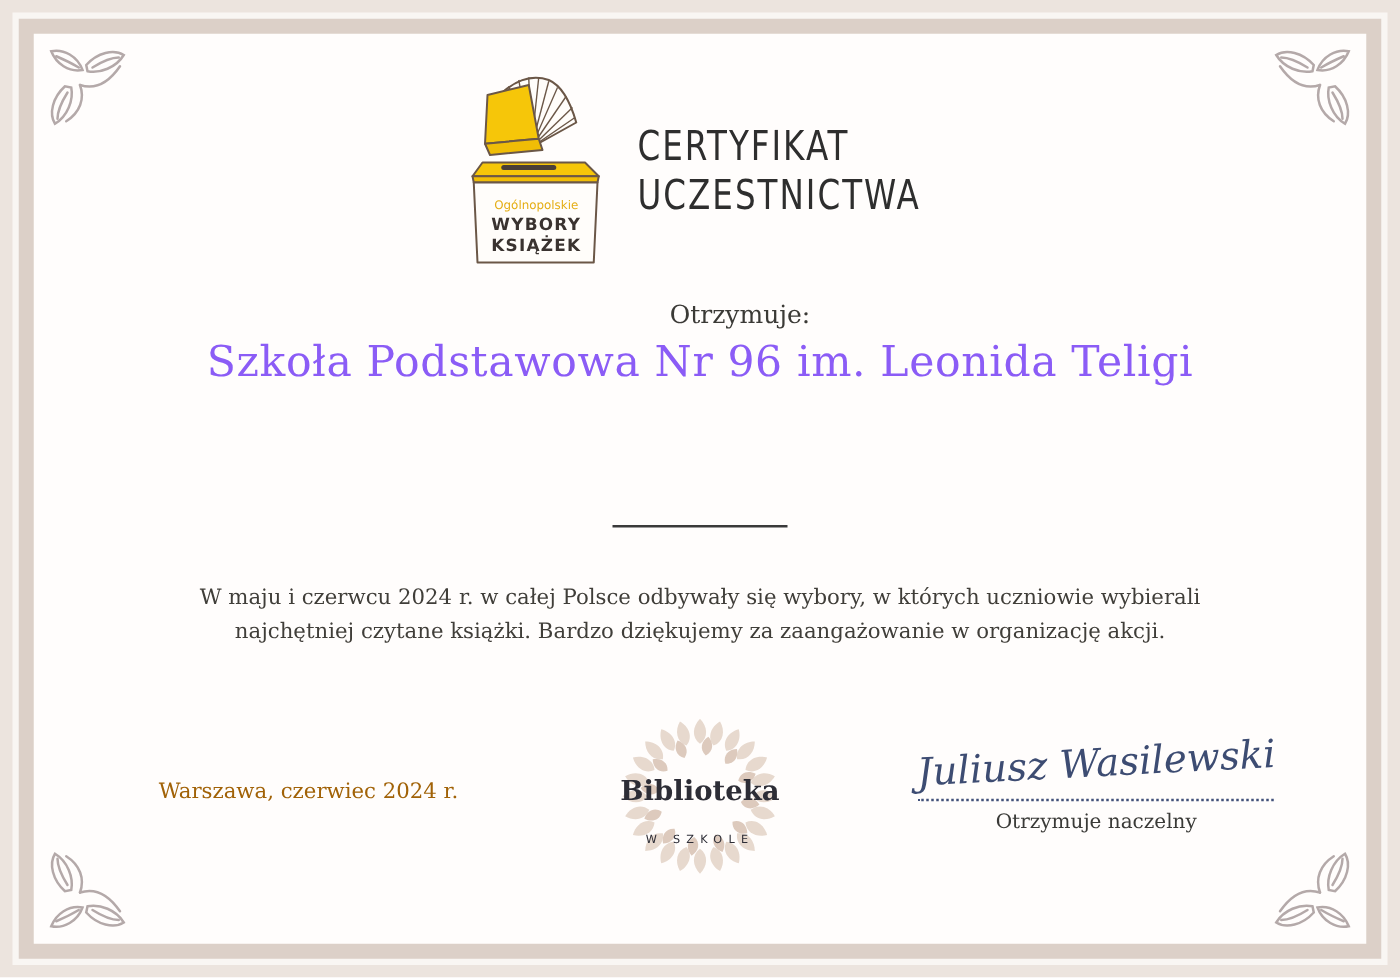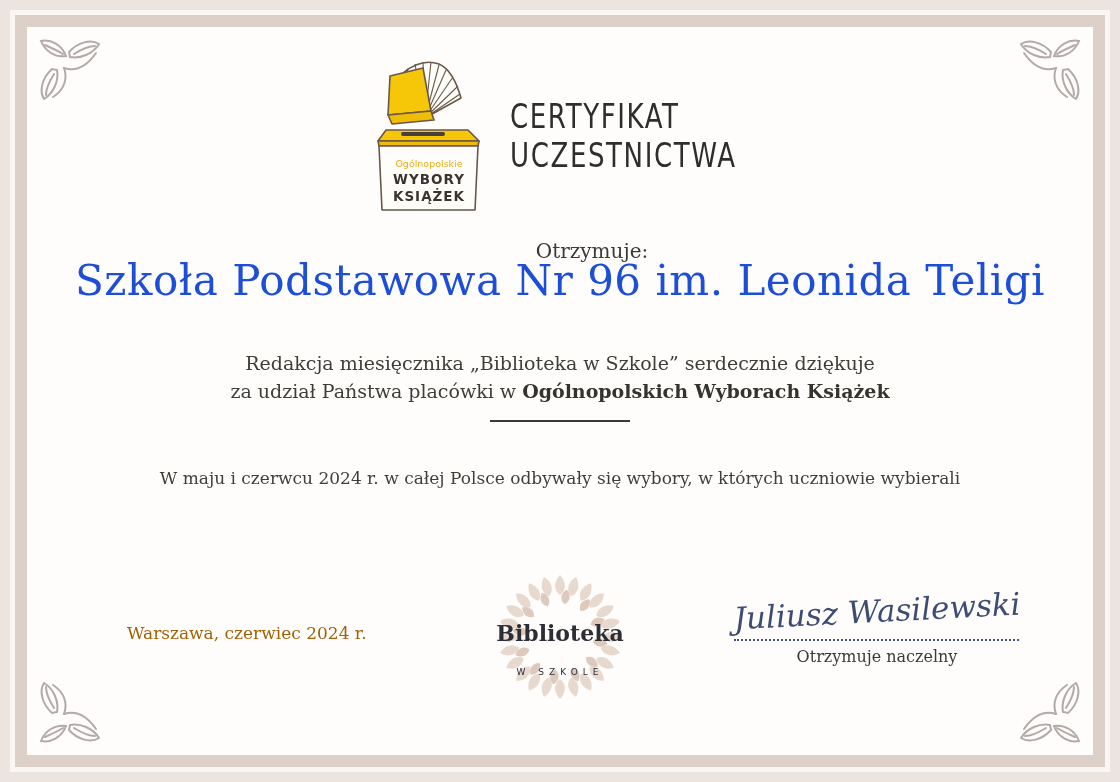--- a/index.html
+++ b/index.html
@@ -19,21 +19,21 @@
   .logo text{font-family:"DejaVu Sans","Liberation Sans",sans-serif;}
   .logo .t-small{font-size:9.5px;fill:#e5ae15;}
   .logo .t-big{font-size:13.5px;font-weight:bold;fill:#3a3330;letter-spacing:1px;}
 
   .title{position:absolute;left:483px;top:70px;font-family:"DejaVu Sans","Liberation Sans",sans-serif;
          font-size:33px;line-height:39px;letter-spacing:2px;color:#2e2e2e;
          transform:scaleX(0.79);transform-origin:left top;white-space:nowrap;}
 
   .center-text{position:absolute;left:0;width:100%;text-align:center;}
   .presented{top:212px;font-size:20px;color:#3b3a36;padding-left:32px;}
-  .recipient{top:229px;font-size:42px;color:#1d4ed8;letter-spacing:0.5px;}
+  .recipient{top:243px;font-size:34px;color:#8b5cf6;letter-spacing:0.5px;}
   .thanks{top:322px;font-size:19px;line-height:28px;color:#3f3d38;}
   .thanks b{color:#35332e;}
   .divider{position:absolute;top:393px;left:50%;width:140px;margin-left:-70px;border-top:2px solid #3a3a3a;}
   .bodytext{top:412px;font-size:17px;line-height:27px;color:#403e39;margin-top:26px;}
 
   .dateplace{position:absolute;left:100px;top:596px;font-size:17px;color:#a16207;}
 
   .seal{position:absolute;left:463px;top:540px;width:140px;height:140px;}
   .seal svg{position:absolute;inset:0;}
   .seal-name{position:absolute;top:53px;left:0;width:100%;text-align:center;
@@ -132,29 +132,26 @@
 
     <div class="title">
       <div>CERTYFIKAT</div>
       <div>UCZESTNICTWA</div>
     </div>
 
     <div class="center-text presented">Otrzymuje:</div>
 
     <div class="center-text recipient">Szkoła Podstawowa Nr 96 im. Leonida Teligi</div>
 
-    <div class="center-text thanks">
-      <div>Redakcja miesięcznika „Biblioteka w Szkole” serdecznie dziękuje</div>
-      <div><span>za udział Państwa placówki w </span><b>Ogólnopolskich Wyborach Książek</b></div>
-    </div>
 
     <div class="divider"></div>
 
     <div class="center-text bodytext">
       <div>W maju i czerwcu 2024 r. w całej Polsce odbywały się wybory, w których uczniowie wybierali</div>
+      <div>najchętniej czytane książki. Bardzo dziękujemy za zaangażowanie w organizację akcji.</div>
     </div>
 
     <div class="dateplace">Warszawa, czerwiec 2024 r.</div>
 
     <div class="seal">
       <svg viewBox="0 0 140 140">
         <defs>
           <path id="frondA" d="M70,8 C76,14 77,23 70,28 C63,23 64,14 70,8 Z" fill="#e7d9ce"></path>
           <path id="frondB" d="M70,22 C75,26 76,33 70,37 C64,33 65,26 70,22 Z" fill="#ddcabd"></path>
         </defs>

